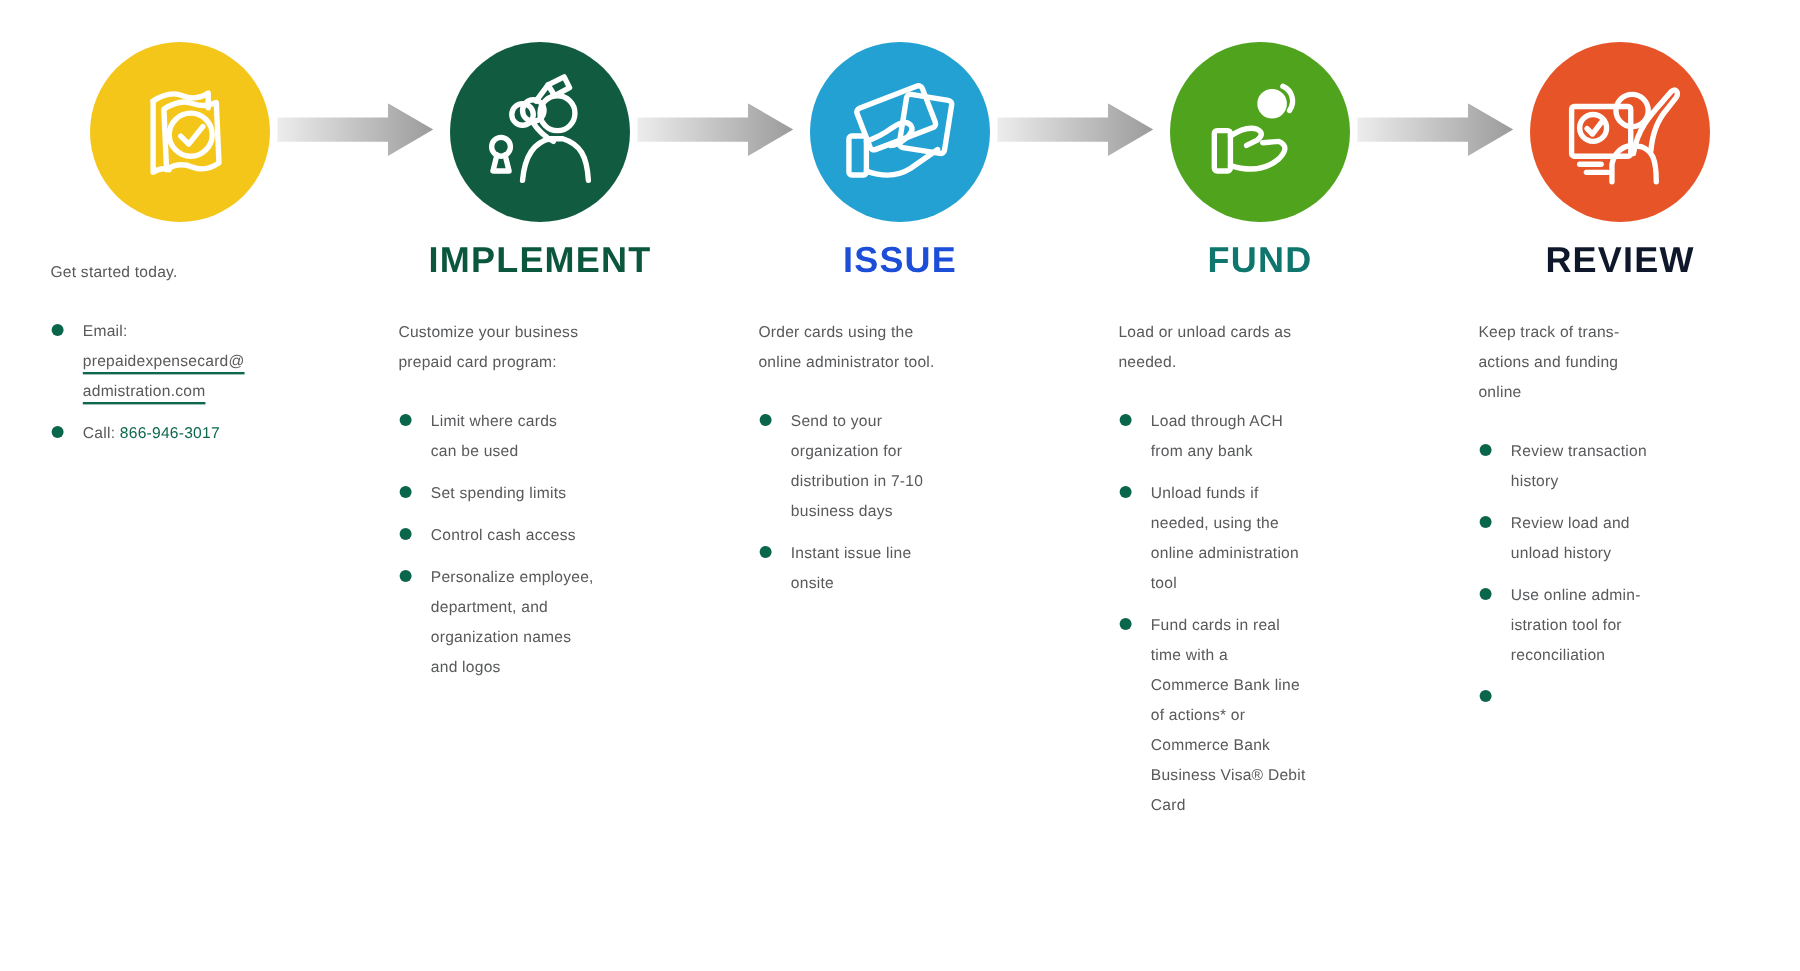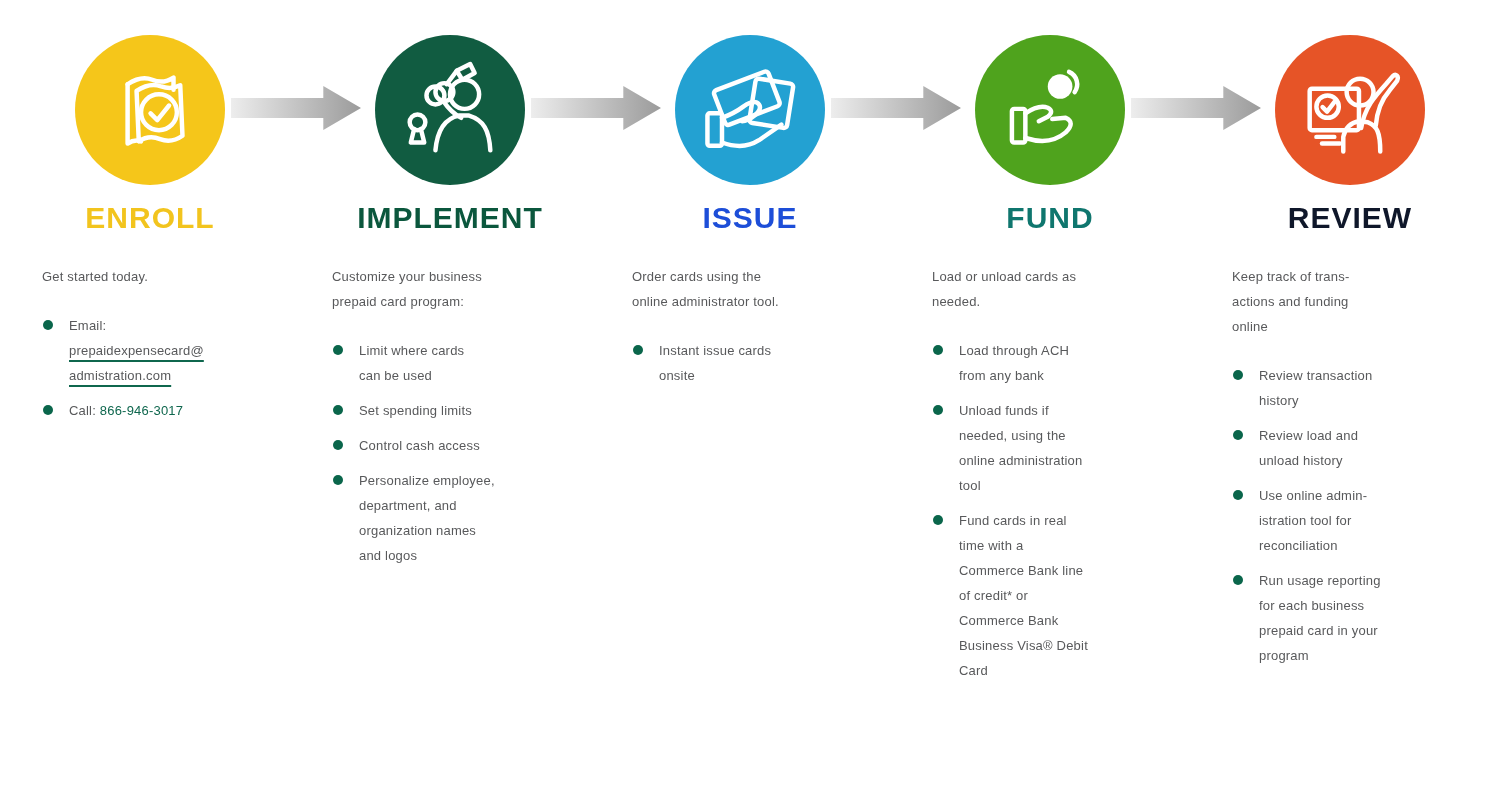--- a/index.html
+++ b/index.html
@@ -55,21 +55,20 @@
           <g class="icon-stroke">
             <path d="M30 27 Q42 19 52 23 Q62 27 71 21 L71 32"></path>
             <path d="M30 27 L30 80 Q36 76 42 78"></path>
             <path d="M38 33 Q50 25 60 29 Q69 32 77 28 L79 73 Q69 80 59 76 Q49 72 40 78 Z"></path>
             <circle cx="58" cy="52" r="16"></circle>
             <path d="M50.5 53 L56.5 59 L67 46"></path>
           </g>
         </svg>
       </div>
     </div>
-    <h2 class="step-title" style="color: rgb(242, 196, 30);">ENROLL</h2>
     <div class="text-block">
       <p class="intro">Get started today.</p>
       <ul class="bullets">
           <li><span class="dot"></span><span class="li-text"><span>Email:
 </span><span class="link">prepaidexpensecard@
 admistration.com</span></span></li>
           <li><span class="dot"></span><span class="li-text"><span>Call: </span><span class="green">866-946-3017</span></span></li>
         </ul>
     </div>
   </div>
@@ -121,21 +120,25 @@
             <path d="M25 79 Q44 86 58 77 L78 63"></path>
           </g>
         </svg>
       </div>
     </div>
     <h2 class="step-title" style="color: #1d4ed8;">ISSUE</h2>
     <div class="text-block">
       <p class="intro">Order cards using the
 online administrator tool.</p>
       <ul class="bullets">
-          <li><span class="dot"></span><span class="li-text"><span>Instant issue cards
+          <li><span class="dot"></span><span class="li-text"><span>Send to your
+organization for
+distribution in 7-10
+business days</span></span></li>
+          <li><span class="dot"></span><span class="li-text"><span>Instant issue line
 onsite</span></span></li>
         </ul>
     </div>
   </div>
 
   <div class="column">
     <div class="circle-wrap">
       <div class="circle" style="background: rgb(79, 163, 29);">
         <svg viewBox="0 0 100 100">
           <g class="icon-stroke">
@@ -155,21 +158,21 @@
       <ul class="bullets">
           <li><span class="dot"></span><span class="li-text"><span>Load through ACH
 from any bank</span></span></li>
           <li><span class="dot"></span><span class="li-text"><span>Unload funds if
 needed, using the
 online administration
 tool</span></span></li>
           <li><span class="dot"></span><span class="li-text"><span>Fund cards in real
 time with a
 Commerce Bank line
-of credit* or
+of actions* or
 Commerce Bank
 Business Visa® Debit
 Card</span></span></li>
         </ul>
     </div>
   </div>
 
   <div class="column">
     <div class="circle-wrap">
       <div class="circle" style="background: rgb(230, 84, 39);">
@@ -193,24 +196,21 @@
 actions and funding
 online</p>
       <ul class="bullets">
           <li><span class="dot"></span><span class="li-text"><span>Review transaction
 history</span></span></li>
           <li><span class="dot"></span><span class="li-text"><span>Review load and
 unload history</span></span></li>
           <li><span class="dot"></span><span class="li-text"><span>Use online admin-
 istration tool for
 reconciliation</span></span></li>
-          <li><span class="dot"></span><span class="li-text"><span>Run usage reporting
-for each business
-prepaid card in your
-program</span></span></li>
+          <li><span class="dot"></span></li>
         </ul>
     </div>
   </div>
 
   <div class="arrow" style="left:231px"></div>
   <div class="arrow" style="left:531px"></div>
   <div class="arrow" style="left:831px"></div>
   <div class="arrow" style="left:1131px"></div>
 
 </div>

